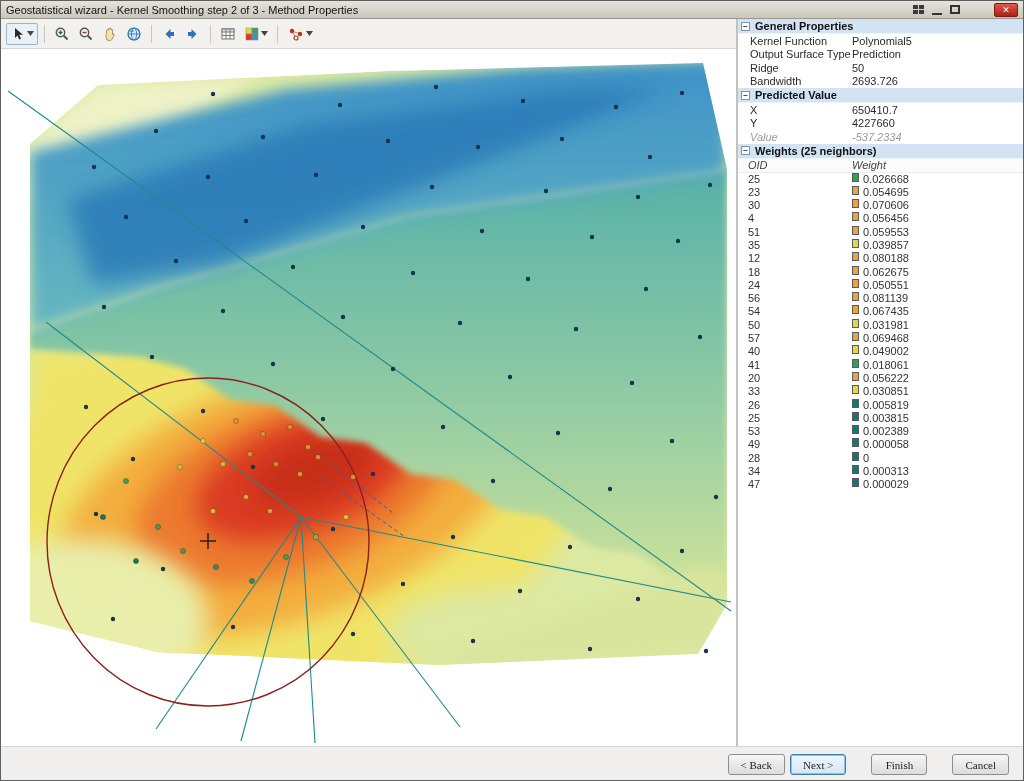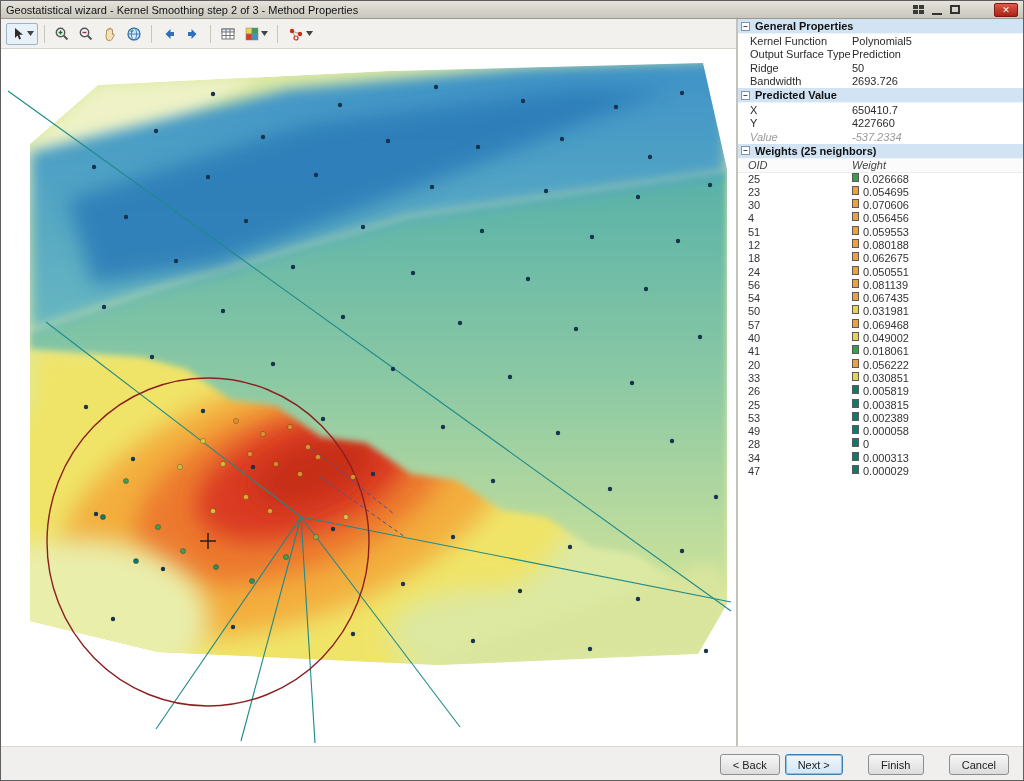--- a/index.html
+++ b/index.html
@@ -40,21 +40,21 @@
   .prow.muted .plabel, .prow.muted .pvalue { color:#9a9a9a; font-style:italic; }
   .wcols { display:flex; align-items:center; height:14px; padding-left:10px; font-style:italic; color:#444; background:#fbfbfb; border-bottom:1px solid #ececec; }
   .wcol-oid { width:104px; }
   .wrow { display:flex; align-items:flex-start; height:13.3px; padding-left:10px; color:#333; }
   .woid { width:104px; }
   .swatch { width:7px; height:9px; border:1px solid #5a5a5a; display:inline-block; margin-right:4px; flex:none; }
   .wval { white-space:nowrap; }
 
   
   .footer { height:36px; background:#f0efee; border-top:1px solid #d9d7d2; display:flex; align-items:center; justify-content:flex-end; padding:0 14px; }
-  .btn { min-width:56px; height:21px; padding:0 12px; font-size:11px; font-family:Liberation Sans, sans-serif;
+  .btn { min-width:56px; height:21px; padding:0 12px; font-size:11px; font-family:Liberation Serif, serif;
          background:linear-gradient(#f6f6f6,#dcdcdc); border:1px solid #8e8e8e; border-radius:3px; cursor:pointer; color:#222; }
   .btn + .btn { margin-left:5px; }
   .btn.gap { margin-left:25px; }
   .btn.default { border:1px solid #3c7fb1; background:linear-gradient(#f0f7fd,#d2e6f5); box-shadow:0 0 0 1px #8fc0e4 inset; }
 </style>
 </head>
 <body>
 
 <div class="window">
 
@@ -393,20 +393,25 @@
             <span class="woid">4</span>
             <span class="swatch" style="background: rgb(240, 161, 58);"></span>
             <span class="wval">0.056456</span>
           </div>
           <div class="wrow">
             <span class="woid">51</span>
             <span class="swatch" style="background: rgb(240, 161, 58);"></span>
             <span class="wval">0.059553</span>
           </div>
           <div class="wrow">
+            <span class="woid">35</span>
+            <span class="swatch" style="background: rgb(230, 212, 74);"></span>
+            <span class="wval">0.039857</span>
+          </div>
+          <div class="wrow">
             <span class="woid">12</span>
             <span class="swatch" style="background: rgb(240, 161, 58);"></span>
             <span class="wval">0.080188</span>
           </div>
           <div class="wrow">
             <span class="woid">18</span>
             <span class="swatch" style="background: rgb(240, 161, 58);"></span>
             <span class="wval">0.062675</span>
           </div>
           <div class="wrow">

